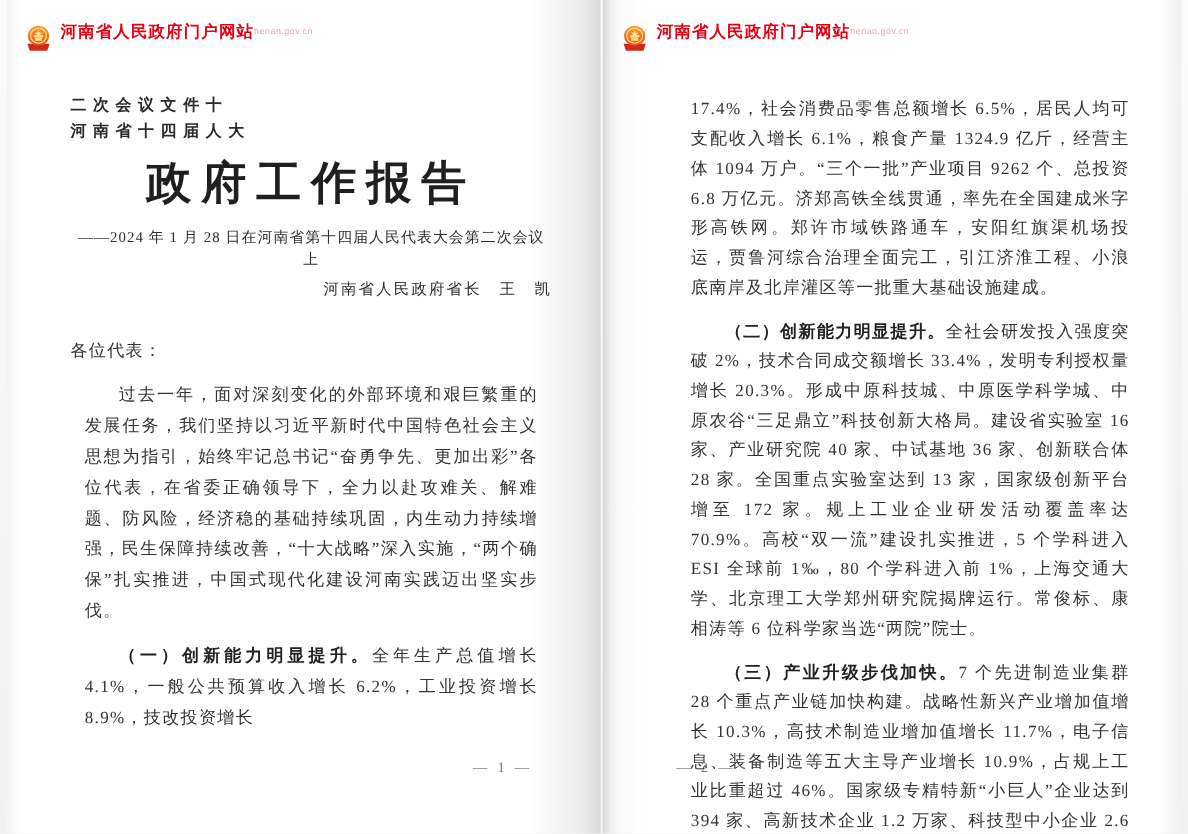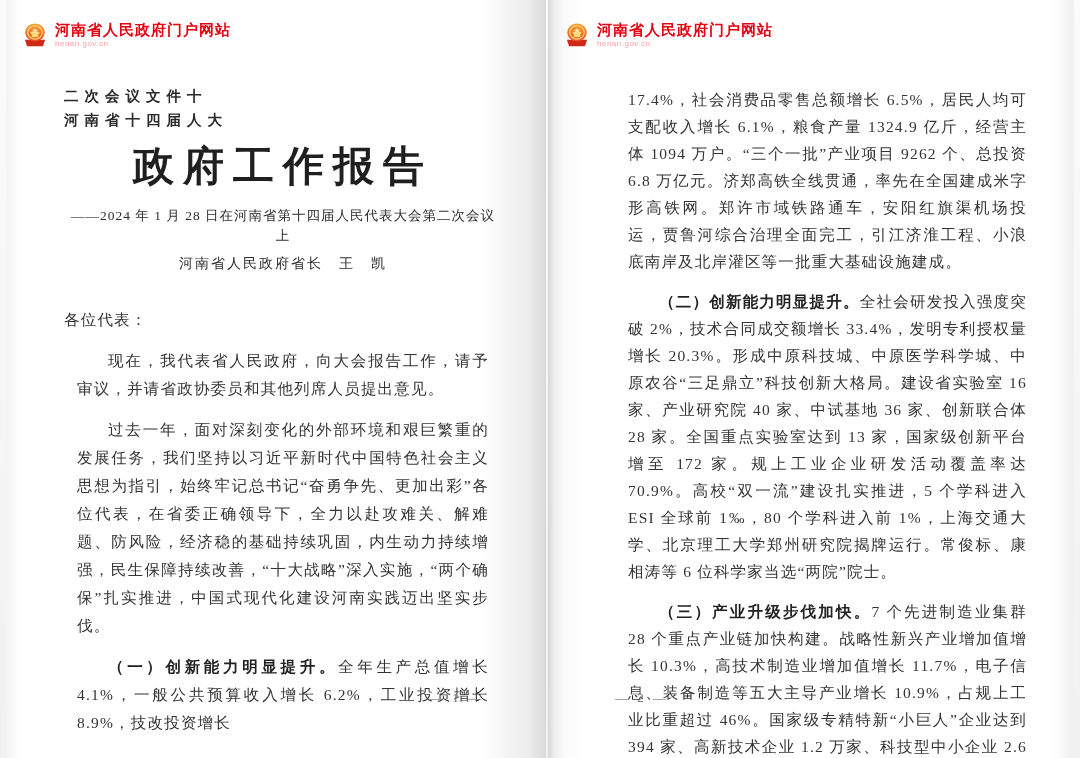--- a/index.html
+++ b/index.html
@@ -27,39 +27,39 @@
   .page--right{
     left:548px;width:526px;
     background:linear-gradient(to right,#d6d6d6 0,#efefef 1.2%,#fafafa 3%,#ffffff 7%,#ffffff 96%,#f0f0f0 100%);
   }
   
   .brand{
     display:flex;align-items:flex-start;gap:7px;
     padding-top:22px;padding-left:16px;height:40px;
   }
   .brand .emblem{flex:0 0 auto;margin-top:1px;}
-  .brand-texts{display:flex;flex-direction:column;line-height:1;}
+  .brand-texts{display:flex;flex-direction:row;line-height:1;text-align:center;}
   .brand-name{
     font-family:"Liberation Sans","DejaVu Sans",sans-serif;
     font-weight:bold;font-size:15px;color:#e60012;letter-spacing:1px;
   }
   .brand-url{
     font-family:"Liberation Sans","DejaVu Sans",sans-serif;
     font-size:8px;color:#f2a2a2;margin-top:3px;letter-spacing:.5px;
   }
   
   .content-1{padding:0 44px 0 58px;}
   .doc-label{margin-top:22px;font-weight:bold;font-size:14.5px;color:#2b2b2b;}
   .doc-label div{line-height:24px;letter-spacing:6px;}
   .report-title{
     margin-top:16px;text-align:center;
     font-size:41px;font-weight:bold;color:#1f1f1f;letter-spacing:9px;line-height:36px;
   }
   .report-subtitle{margin-top:22px;text-align:center;font-size:13.5px;color:#2d2d2d;line-height:20px;letter-spacing:1px;}
-  .report-byline{margin-top:8px;text-align:center;font-size:14px;color:#2d2d2d;line-height:20px;letter-spacing:2px;}
+  .report-byline{margin-top:8px;text-align:right;font-size:14px;color:#2d2d2d;line-height:20px;letter-spacing:2px;}
   .body-text{font-size:15.5px;color:#343434;letter-spacing:1.2px;text-align:justify;}
   .salutation{margin-top:32px;line-height:28px;font-size:15.5px;color:#343434;letter-spacing:1.2px;}
   .para{margin:13px;line-height:28px;text-indent:2em;}
   .para--no-indent{text-indent:0;}
   .section-heading{
     margin-top:12px;text-align:center;
     font-family:"Liberation Sans","DejaVu Sans",sans-serif;
     font-weight:bold;font-size:16.5px;color:#1e1e1e;line-height:30px;letter-spacing:2px;
   }
   .mt12{margin-top:12px;}
@@ -112,21 +112,20 @@
         <div>河南省十四届人大</div>
       </div>
 
       <div class="report-title">政府工作报告</div>
 
       <div class="report-subtitle">——2024 年 1 月 28 日在河南省第十四届人民代表大会第二次会议上</div>
       <div class="report-byline">河南省人民政府省长　王　凯</div>
 
       <div class="salutation body-text">各位代表：</div>
 
-      <p class="para body-text">现在，我代表省人民政府，向大会报告工作，请予审议，并请省政协委员和其他列席人员提出意见。</p>
 
 
       <p class="para body-text mt12">过去一年，面对深刻变化的外部环境和艰巨繁重的发展任务，我们坚持以习近平新时代中国特色社会主义思想为指引，始终牢记总书记“奋勇争先、更加出彩”各位代表，在省委正确领导下，全力以赴攻难关、解难题、防风险，经济稳的基础持续巩固，内生动力持续增强，民生保障持续改善，“十大战略”深入实施，“两个确保”扎实推进，中国式现代化建设河南实践迈出坚实步伐。</p>
 
       <p class="para body-text"><span class="lead">（一）创新能力明显提升。</span><span>全年生产总值增长 4.1%，一般公共预算收入增长 6.2%，工业投资增长 8.9%，技改投资增长</span></p>
     </div>
 
     <div class="page-number page-number--right">— 1 —</div>
   </div>
 

